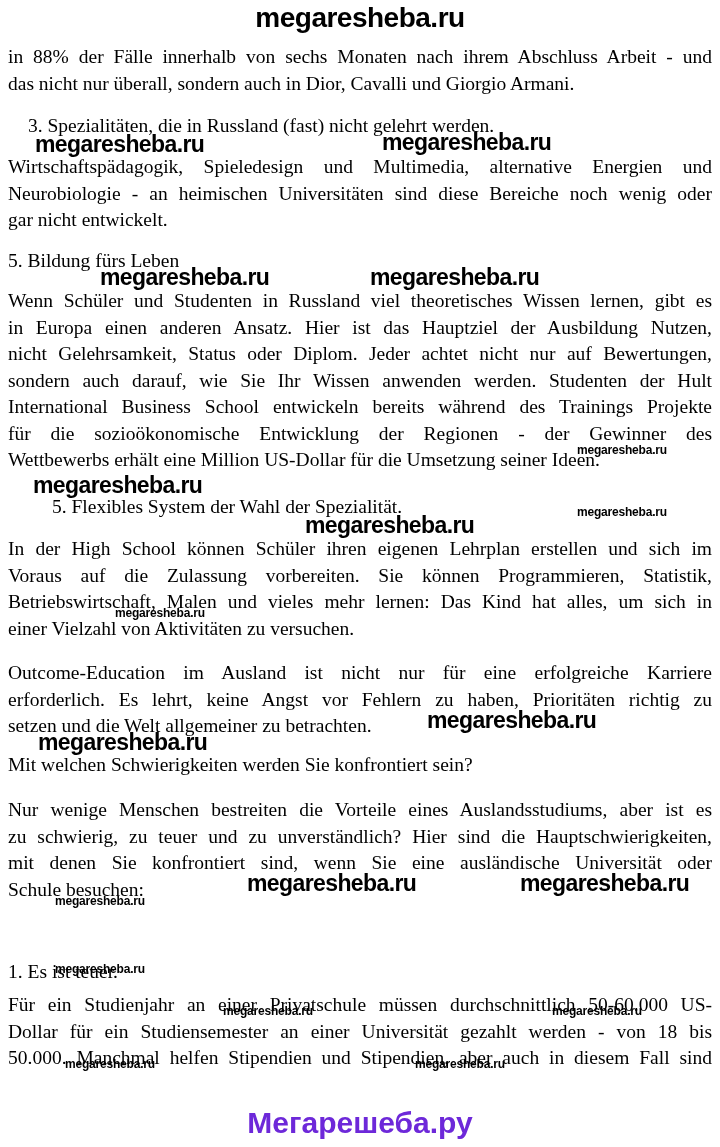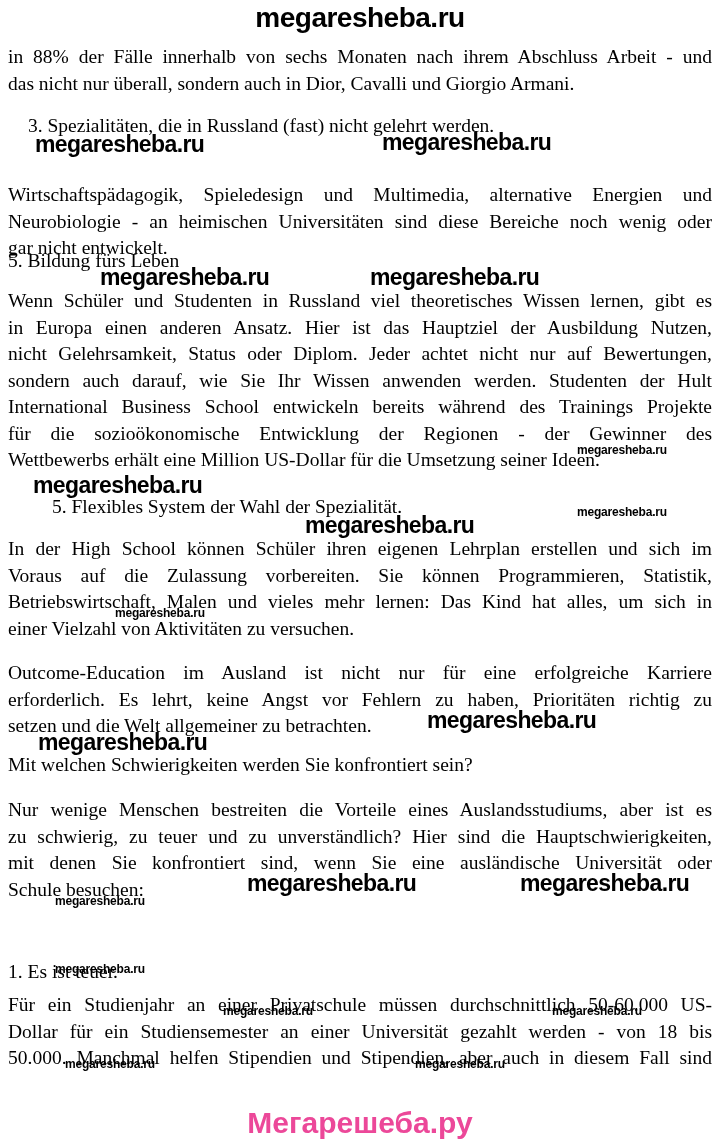--- a/index.html
+++ b/index.html
@@ -21,21 +21,21 @@
     letter-spacing: -0.5px;
     color: #000000;
   }
   .footer-brand {
     position: absolute;
     top: 1106px; left: 0; width: 720px;
     text-align: center;
     font-family: "Liberation Sans", sans-serif;
     font-weight: bold;
     font-size: 30px;
-    color: #ec4899;
+    color: #6d28d9;
   }
   .para, .hblock {
     position: absolute;
     left: 8px;
     width: 704px;
     color: #000000;
     font-size: 19.5px;
   }
   .line {
     height: 26.5px;
@@ -66,21 +66,21 @@
 <div class="page">
   <div class="header-wm">megaresheba.ru</div>
   <div id="document-body">
       <div class="para" style="top: 44px;">
         <div class="line justify">in 88% der Fälle innerhalb von sechs Monaten nach ihrem Abschluss Arbeit - und</div>
         <div class="line">das nicht nur überall, sondern auch in Dior, Cavalli und Giorgio Armani.</div>
       </div>
       <div class="hblock" style="top: 113px; margin-left: 20px;">
         <div class="hline">3. Spezialitäten, die in Russland (fast) nicht gelehrt werden.</div>
       </div>
-      <div class="para" style="top: 154px; margin-top: 28px;">
+      <div class="para" style="top: 154px;">
         <div class="line justify">Wirtschaftspädagogik, Spieledesign und Multimedia, alternative Energien und</div>
         <div class="line justify">Neurobiologie - an heimischen Universitäten sind diese Bereiche noch wenig oder</div>
         <div class="line">gar nicht entwickelt.</div>
       </div>
       <div class="hblock" style="top: 248px;">
         <div class="hline">5. Bildung fürs Leben</div>
       </div>
       <div class="para" style="top: 288px;">
         <div class="line justify">Wenn Schüler und Studenten in Russland viel theoretisches Wissen lernen, gibt es</div>
         <div class="line justify">in Europa einen anderen Ansatz. Hier ist das Hauptziel der Ausbildung Nutzen,</div>

